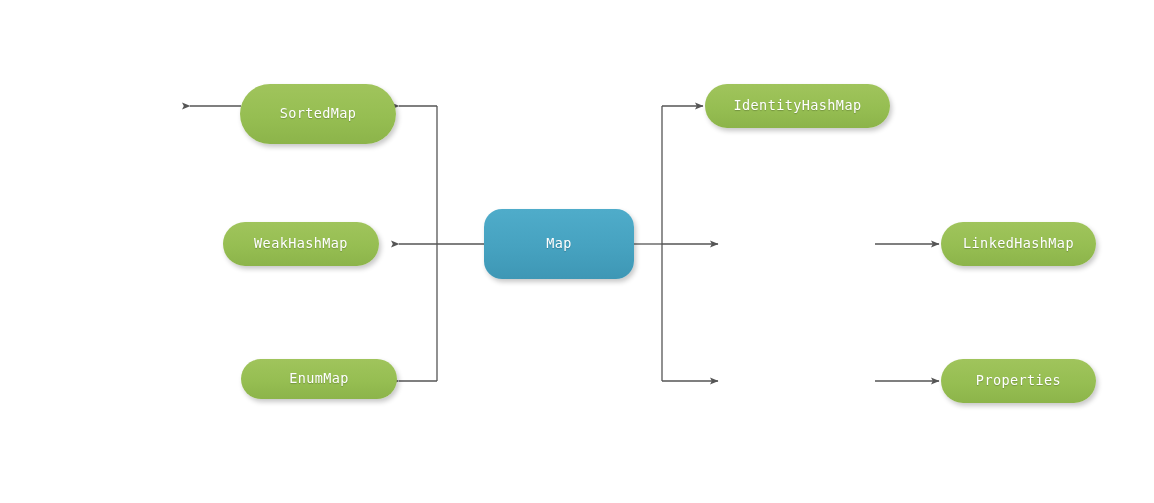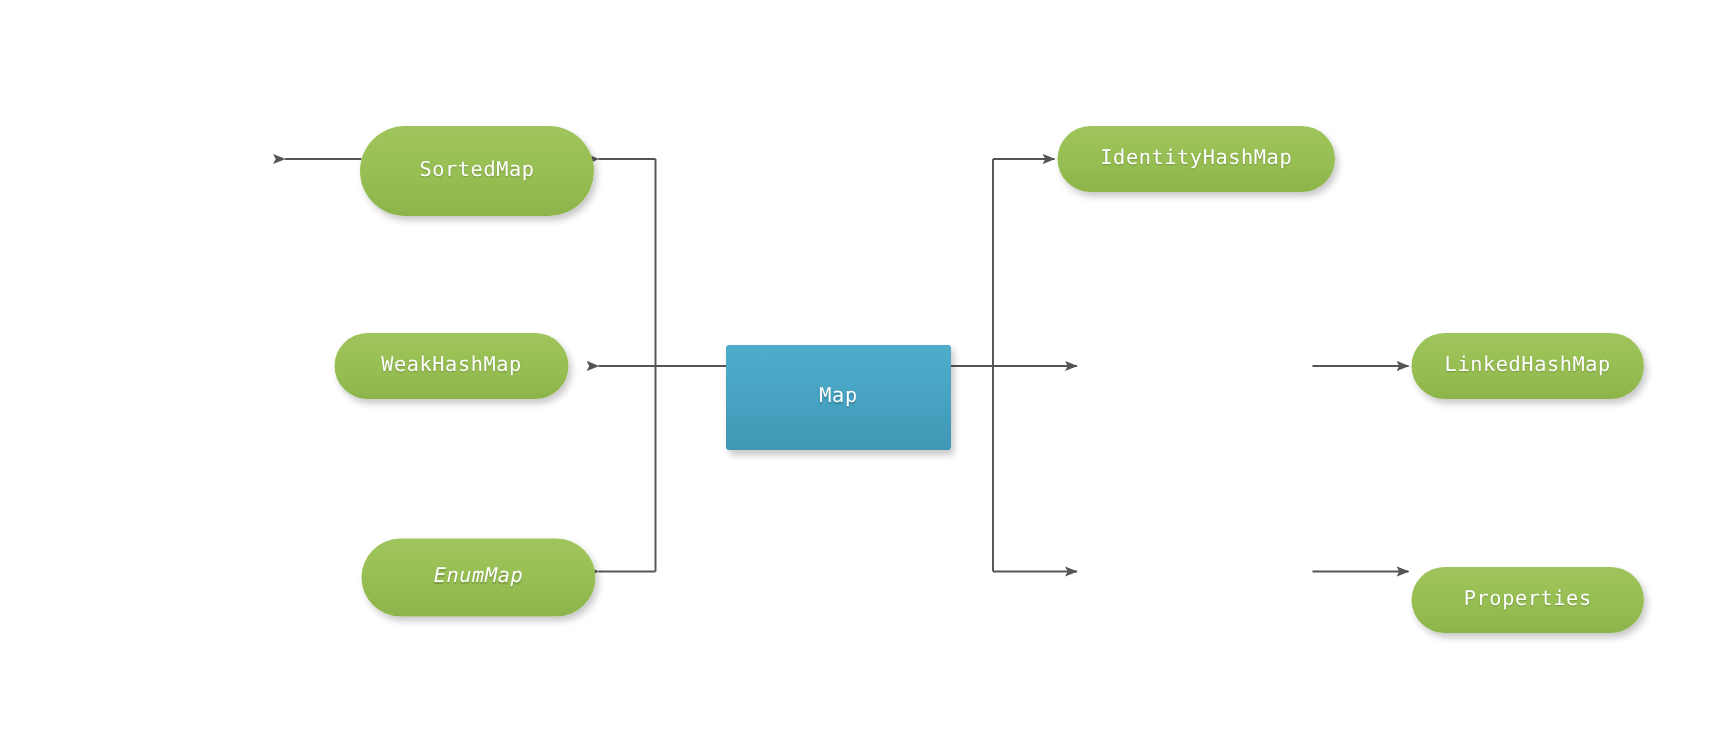--- a/index.html
+++ b/index.html
@@ -35,22 +35,21 @@
     white-space: nowrap;
     text-shadow: 0 1px 1px rgba(0,0,0,0.22);
     box-shadow: 2px 3px 5px rgba(0,0,0,0.22);
   }
   .node-green {
     background: linear-gradient(180deg, #a0c45c 0%, #96be52 55%, #8cb44a 100%);
     border-radius: 999px;
   }
   .node-blue {
     background: linear-gradient(180deg, #4facca 0%, #46a2c0 55%, #3e97b5 100%);
-    border-radius: 2px;
-    margin-top: 21px;
+    border-radius: 18px;
   }
   .node-label {
     display: block;
     line-height: 1;
   }
 </style>
 </head>
 <body>
 
 <div id="canvas">
@@ -95,31 +94,31 @@
 
 
   <div class="node node-green" style="left:240px; top:84px; width:156px; height:60px;">
     <span class="node-label">SortedMap</span>
   </div>
 
   <div class="node node-green" style="left:223px; top:222px; width:156px; height:44px;justify-content:center;">
     <span class="node-label">WeakHashMap</span>
   </div>
 
-  <div class="node node-green" style="left:241px; top:359px; width:156px; height:52px;font-style:italic;">
+  <div class="node node-green" style="left:241px; top:359px; width:156px; height:40px;">
     <span class="node-label">EnumMap</span>
   </div>
 
   <div class="node node-green" style="left:705px; top:84px; width:185px; height:44px;">
     <span class="node-label">IdentityHashMap</span>
   </div>
 
 
   <div class="node node-green" style="left:941px; top:222px; width:155px; height:44px;">
     <span class="node-label">LinkedHashMap</span>
   </div>
 
 
-  <div class="node node-green" style="left:941px; top:359px; width:155px; height:44px;margin-top:19px;">
+  <div class="node node-green" style="left:941px; top:359px; width:155px; height:44px;">
     <span class="node-label">Properties</span>
   </div>
 
 </div>
 
 </body></html>

